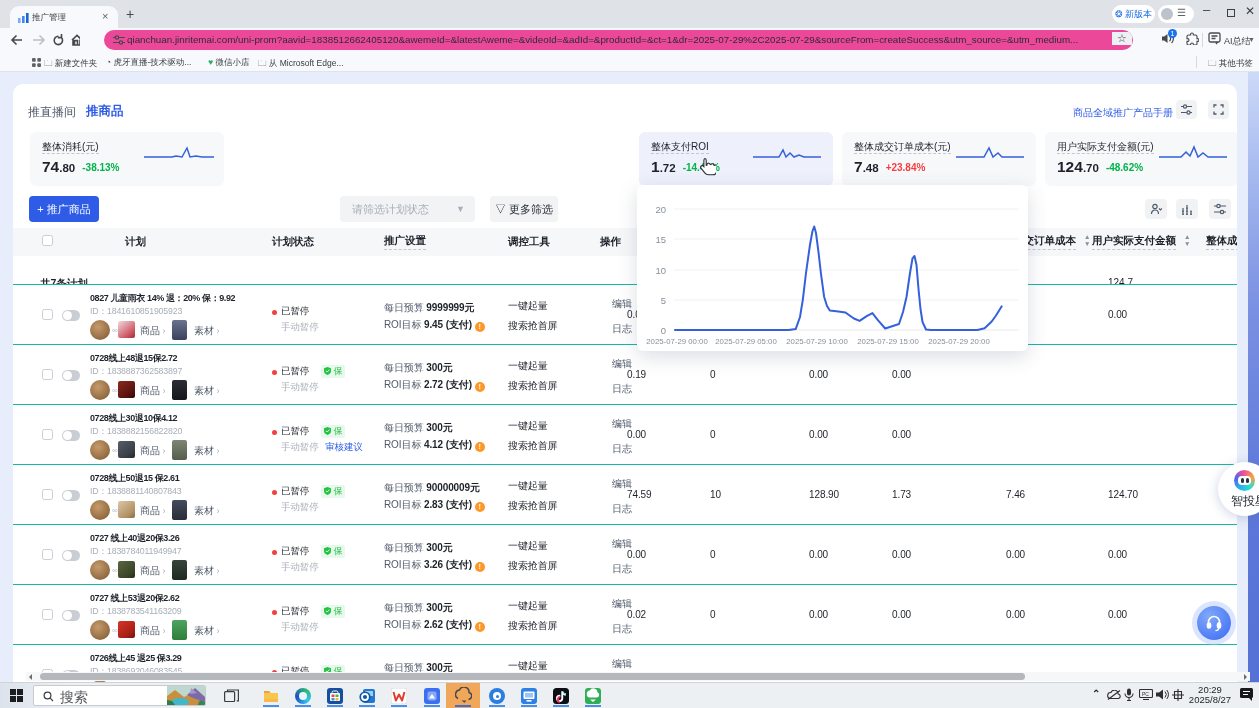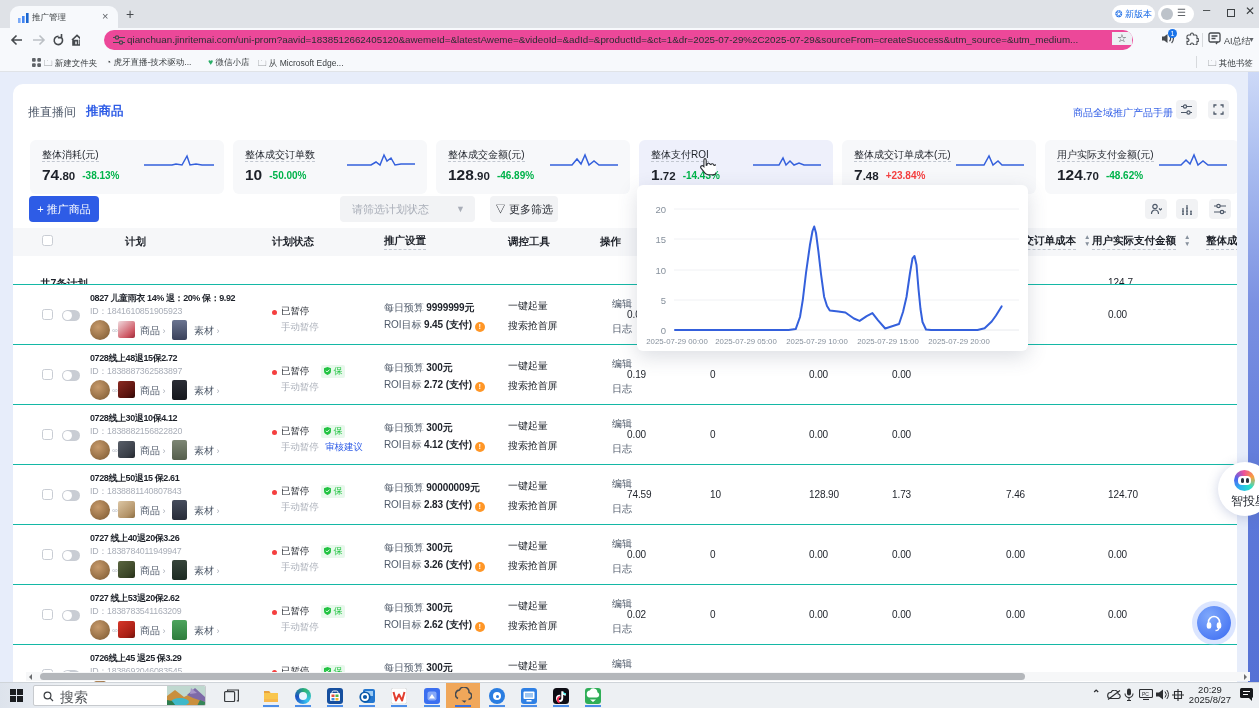--- a/index.html
+++ b/index.html
@@ -10,21 +10,21 @@
 #tabbar{left:0;top:0;width:1259px;height:28px;background:#dfe2e7}
 #tab{left:10px;top:6px;width:108px;height:22px;background:#f7f9fc;border-radius:9px 9px 0 0;font-size:8.5px;color:#3c4043}
 #toolbar{left:0;top:28px;width:1259px;height:24px;background:#f7f9fc}
 #addr{left:104px;top:30px;width:1029px;height:20px;background:#ec4899;border-radius:10px;font-size:9.8px;color:#2b2e33;white-space:nowrap;overflow:hidden}
 #bookbar{left:0;top:52px;width:1259px;height:20px;background:#f7f9fc;border-bottom:1px solid #e0e3e7;font-size:8.5px;color:#3c4043}
 .bi{position:absolute;top:5px;white-space:nowrap}
 
 #page{left:0;top:72px;width:1259px;height:610px;background:linear-gradient(90deg,#e7edfa 0,#e7edfa 100%)}
 #panel{left:13px;top:12px;width:1224px;height:598px;background:#fff;border-radius:10px 10px 0 0;overflow:hidden}
 #rightband{left:1248px;top:72px;width:11px;height:610px;background:linear-gradient(#cdd9f7 0,#aabdf0 15%,#7b91e2 38%,#5d78d9 70%,#5571d5 100%)}
-.card{position:absolute;top:56px;width:194px;height:54px;background:#f7f8fa;border-radius:6px}
+.card{position:absolute;top:48px;width:194px;height:54px;background:#f7f8fa;border-radius:6px}
 .card .lb{position:absolute;left:12px;top:8px;font-size:10px;color:#1d2129}
 .card .lb span{border-bottom:1px dashed #c2c7d0;padding-bottom:1px}
 .card .val{position:absolute;left:12px;top:26px;font-weight:700;color:#1d2129;font-size:15.5px;white-space:nowrap}
 .card .dec{font-size:11.5px}
 .chg{font-size:10px;font-weight:700;margin-left:7px;position:relative;top:-1px}
 .gn{color:#00b34a}.rd{color:#f53f3f}
 .spark{position:absolute;right:10px;top:9px}
 .gbtn{position:absolute;background:#f1f2f4;border-radius:4px}
 
 .blue{color:#2e5ce6}
@@ -144,34 +144,20 @@
   <svg style="margin:4px auto" width="11" height="11" fill="none" stroke="#4e5969" stroke-width="1.3">
           <path d="M3.5 1H1v2.5M7.5 1H10v2.5M3.5 10H1V7.5M7.5 10H10V7.5"></path>
         </svg>
  </div>
 
  <div class="card" style="left:17px">
         <div class="lb"><span>整体消耗(元)</span></div>
         <div class="val">74<span class="dec">.80</span><span class="chg gn">-38.13%</span></div>
   <svg class="spark" width="72" height="22" fill="none" stroke="#3460dc" stroke-width="1.5">
           <path d="M2 16h28l4-1 6 1 5-9 3 9 6-1 6 1h12"></path>
-        </svg>
-      </div>
- <div class="card" style="left:220px">
-        <div class="lb"><span>整体成交订单数</span></div>
-        <div class="val">10<span class="chg gn">-50.00%</span></div>
-  <svg class="spark" width="72" height="22" fill="none" stroke="#3460dc" stroke-width="1.5">
-          <path d="M2 16h24l5-3 4 3 4-10 3 6 4-3 4 7 6-1h14"></path>
-        </svg>
-      </div>
- <div class="card" style="left:423px">
-        <div class="lb"><span>整体成交金额(元)</span></div>
-        <div class="val">128<span class="dec">.90</span><span class="chg gn">-46.89%</span></div>
-  <svg class="spark" width="72" height="22" fill="none" stroke="#3460dc" stroke-width="1.5">
-          <path d="M2 16h22l5-6 4 5 4-9 4 10 5-4 5 4h19"></path>
         </svg>
       </div>
  <div class="card" style="left:626px;background:#eef0fb">
         <div class="lb"><span>整体支付ROI</span></div>
         <div class="val">1<span class="dec">.72</span><span class="chg gn">-14.43%</span></div>
   <svg class="spark" width="72" height="22" fill="none" stroke="#3460dc" stroke-width="1.5">
           <path d="M2 16h26l4-7 3 7 4-4 4 4 5-2 5 2h17"></path>
         </svg>
       </div>
  <div class="card" style="left:829px">

